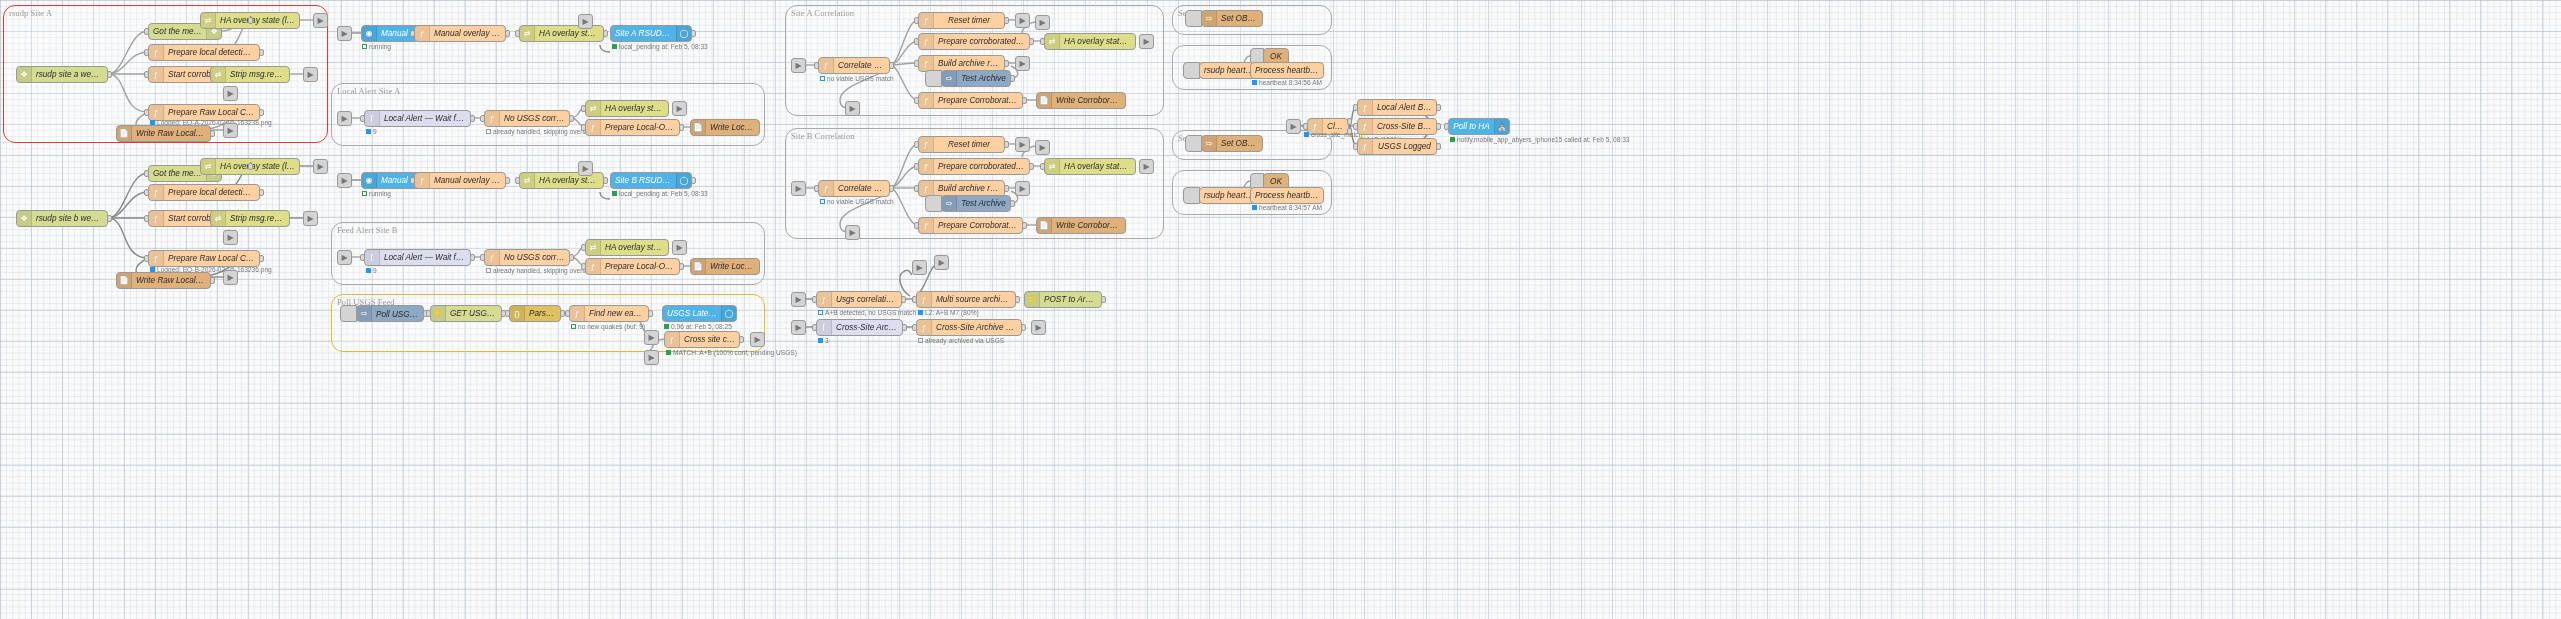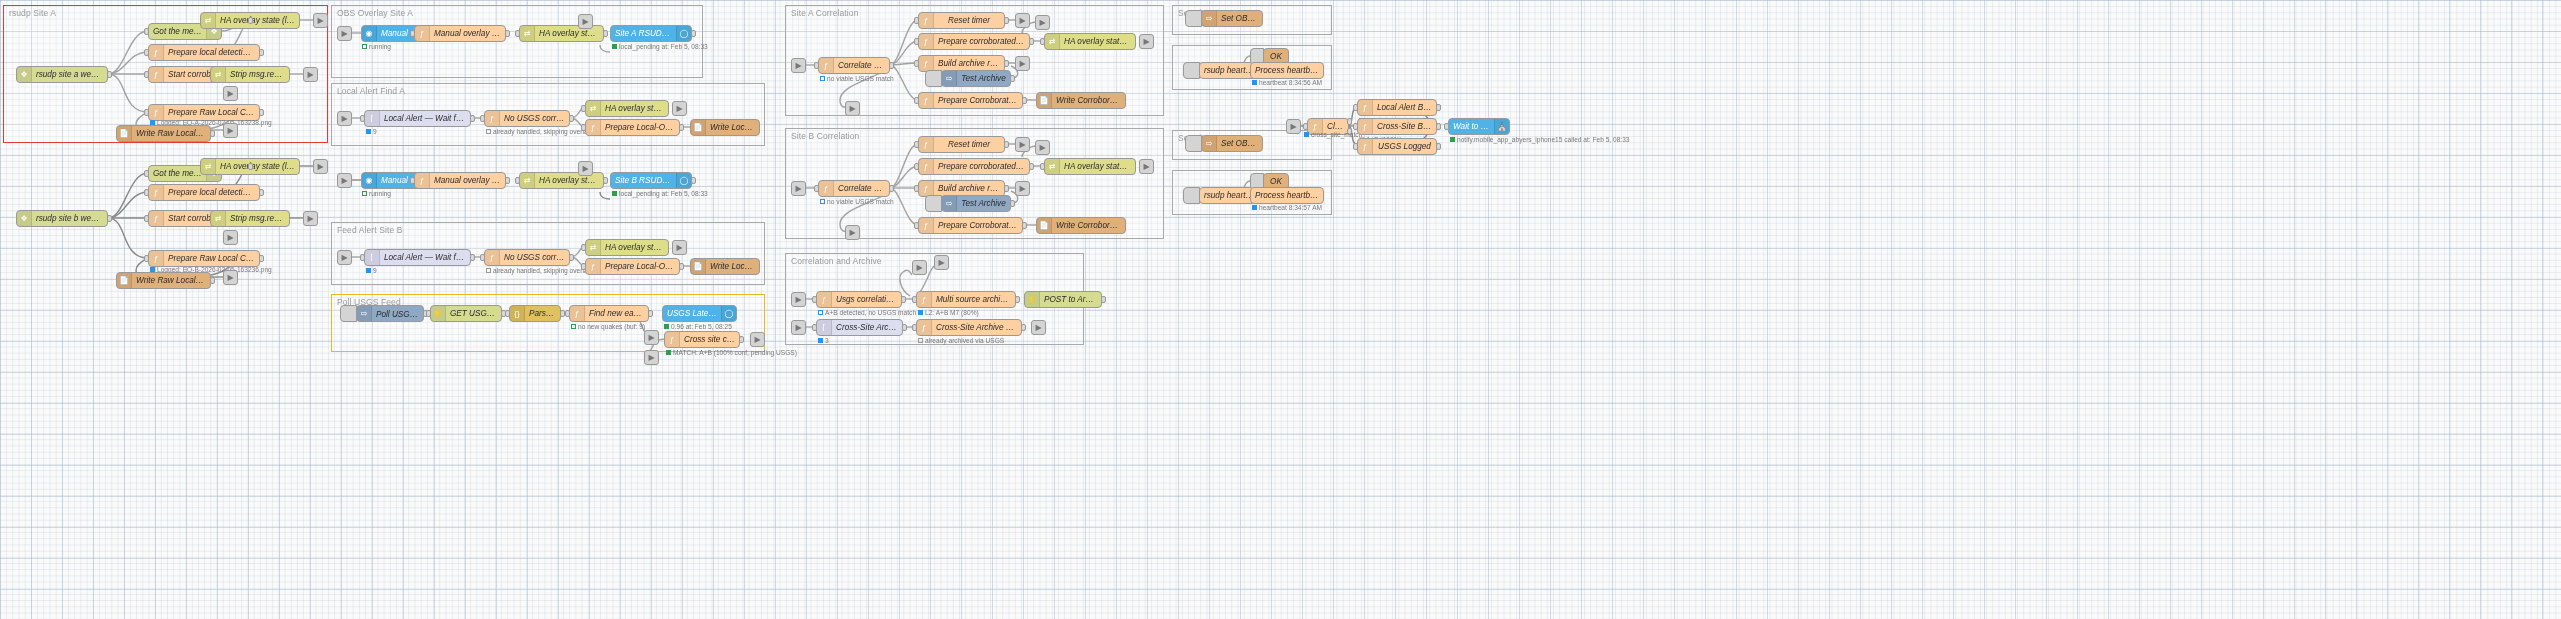--- a/index.html
+++ b/index.html
@@ -21,22 +21,23 @@
       linear-gradient(to bottom, rgba(160,180,200,0.45) 1px, transparent 1px);
     background-size: 6.2px 6.2px, 6.2px 6.2px, 31px 31px, 31px 31px;
   }
   svg.wires { position:absolute; left:0; top:0; width:2561px; height:619px; pointer-events:none; }
   svg.wires path { fill:none; stroke:#888; stroke-width:1.4px; }
 
   
   .group {
     position:absolute;
     border:1px solid #b4b4b4;
-    border-radius:0;
+    border-radius:12px;
     background:rgba(255,255,255,0.22);
+    font-family:Liberation Serif, serif;
   }
   .group > .g-label {
     position:absolute; top:2px; left:5px;
     font-size:8.5px; color:#999; white-space:nowrap;
     letter-spacing:0.1px;
   }
   .group.red    { border:1.6px solid #e53935; }
   .group.yellow { border:1.6px solid #e8b923; }
   .group.gray   { border:1px solid #a9a9a9; }
 
@@ -231,41 +232,35 @@
     <path d="M1348,126 C1354,126 1350,145 1357,145"></path>
     <path d="M1412,107 C1425,107 1428,126 1440,126"></path>
     <path d="M1412,126 C1425,126 1428,126 1440,126"></path>
     <path d="M1412,145 C1425,145 1428,126 1440,126"></path>
     <path d="M1500,126 C1504,126 1506,126 1510,126"></path>
   </svg>
 
   <div class="group red" style="left:3px;top:5px;width:325px;height:138px;">
       <span class="g-label">rsudp Site A</span>
     </div>
-  <div class="group gray" style="left:331px;top:5px;width:372px;height:73px;">
-      <span class="g-label">OBS Overlay Site A</span>
-    </div>
   <div class="group gray" style="left:331px;top:83px;width:434px;height:63px;">
-      <span class="g-label">Local Alert Find A</span>
+      <span class="g-label">Local Alert Site A</span>
     </div>
   <div class="group gray" style="left:331px;top:222px;width:434px;height:63px;">
       <span class="g-label">Feed Alert Site B</span>
     </div>
   <div class="group yellow" style="left:331px;top:294px;width:434px;height:58px;">
       <span class="g-label">Poll USGS Feed</span>
     </div>
   <div class="group gray" style="left:785px;top:128px;width:379px;height:111px;">
       <span class="g-label">Site B Correlation</span>
     </div>
   <div class="group gray" style="left:785px;top:5px;width:379px;height:111px;">
       <span class="g-label">Site A Correlation</span>
     </div>
-  <div class="group gray" style="left:785px;top:253px;width:299px;height:92px;">
-      <span class="g-label">Correlation and Archive</span>
-    </div>
   <div class="group gray" style="left:1172px;top:5px;width:160px;height:30px;">
       <span class="g-label">Set Site A OBS Text</span>
     </div>
   <div class="group gray" style="left:1172px;top:45px;width:160px;height:45px;"></div>
   <div class="group gray" style="left:1172px;top:130px;width:160px;height:30px;">
       <span class="g-label">Set Site B OBS Text</span>
     </div>
   <div class="group gray" style="left:1172px;top:170px;width:160px;height:45px;"></div>
 
   <div class="node n-khaki" style="left:16px;top:66px;width:92px;">
@@ -863,21 +858,21 @@
   </div>
 
   <div class="node n-func" style="left:1357px;top:138px;width:80px;">
     <span class="ic left">ƒ</span>
     <span class="lbl">USGS Logged</span>
   </div>
   <div class="port" style="left:1353px;top:143px;"></div>
   <div class="port" style="left:1436px;top:143px;"></div>
 
   <div class="node n-blue" style="left:1448px;top:118px;width:62px;">
-    <span class="lbl">Wait to HA</span>
+    <span class="lbl">Poll to HA</span>
     <span class="ic right">⛪</span>
   </div>
   <div class="port" style="left:1444px;top:123px;"></div>
   <div class="status" style="left:1450px;top:136px;">
     <span class="dot green"></span>
     <span>notify.mobile_app_abyers_iphone15 called at: Feb 5, 08:33</span>
   </div>
 
 </div>
 

